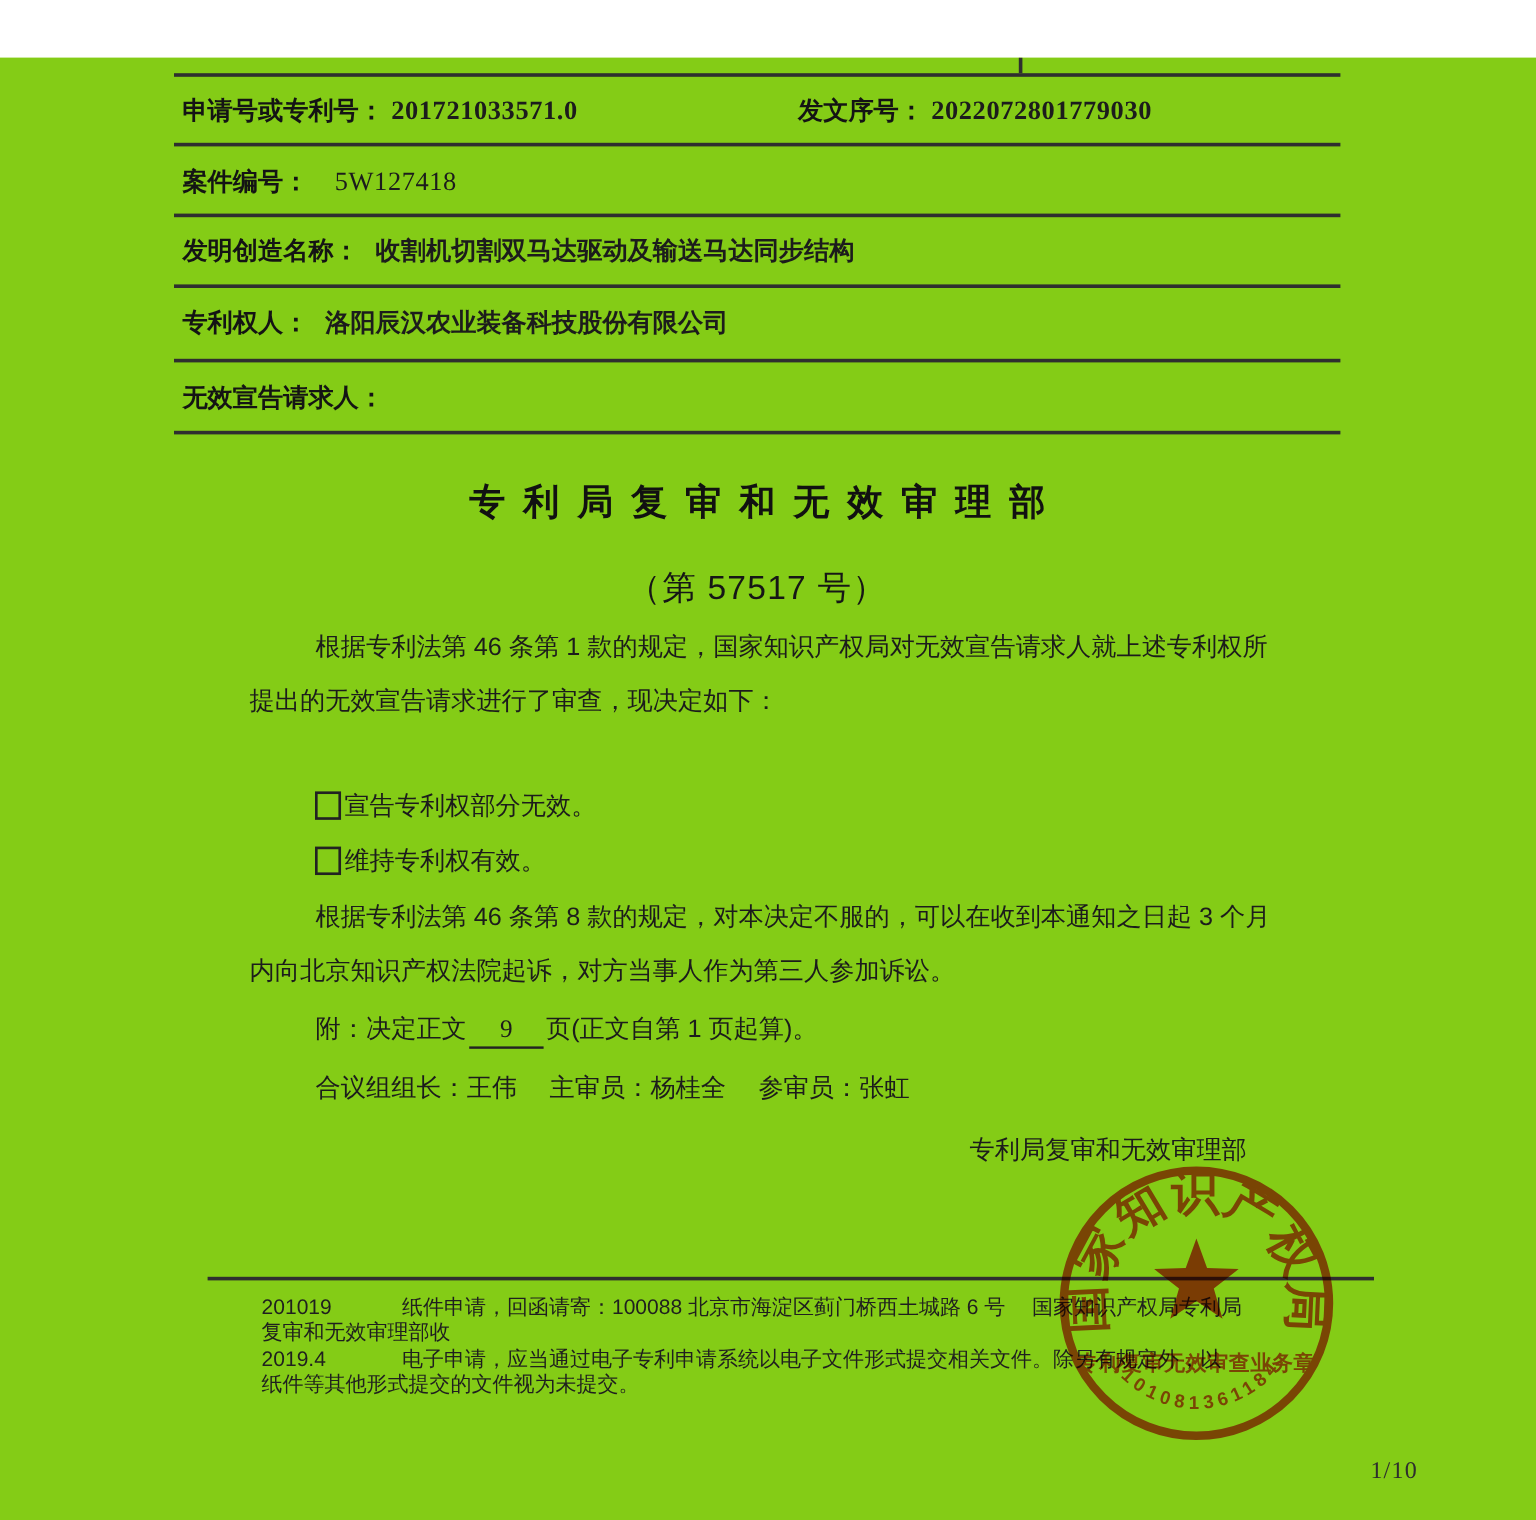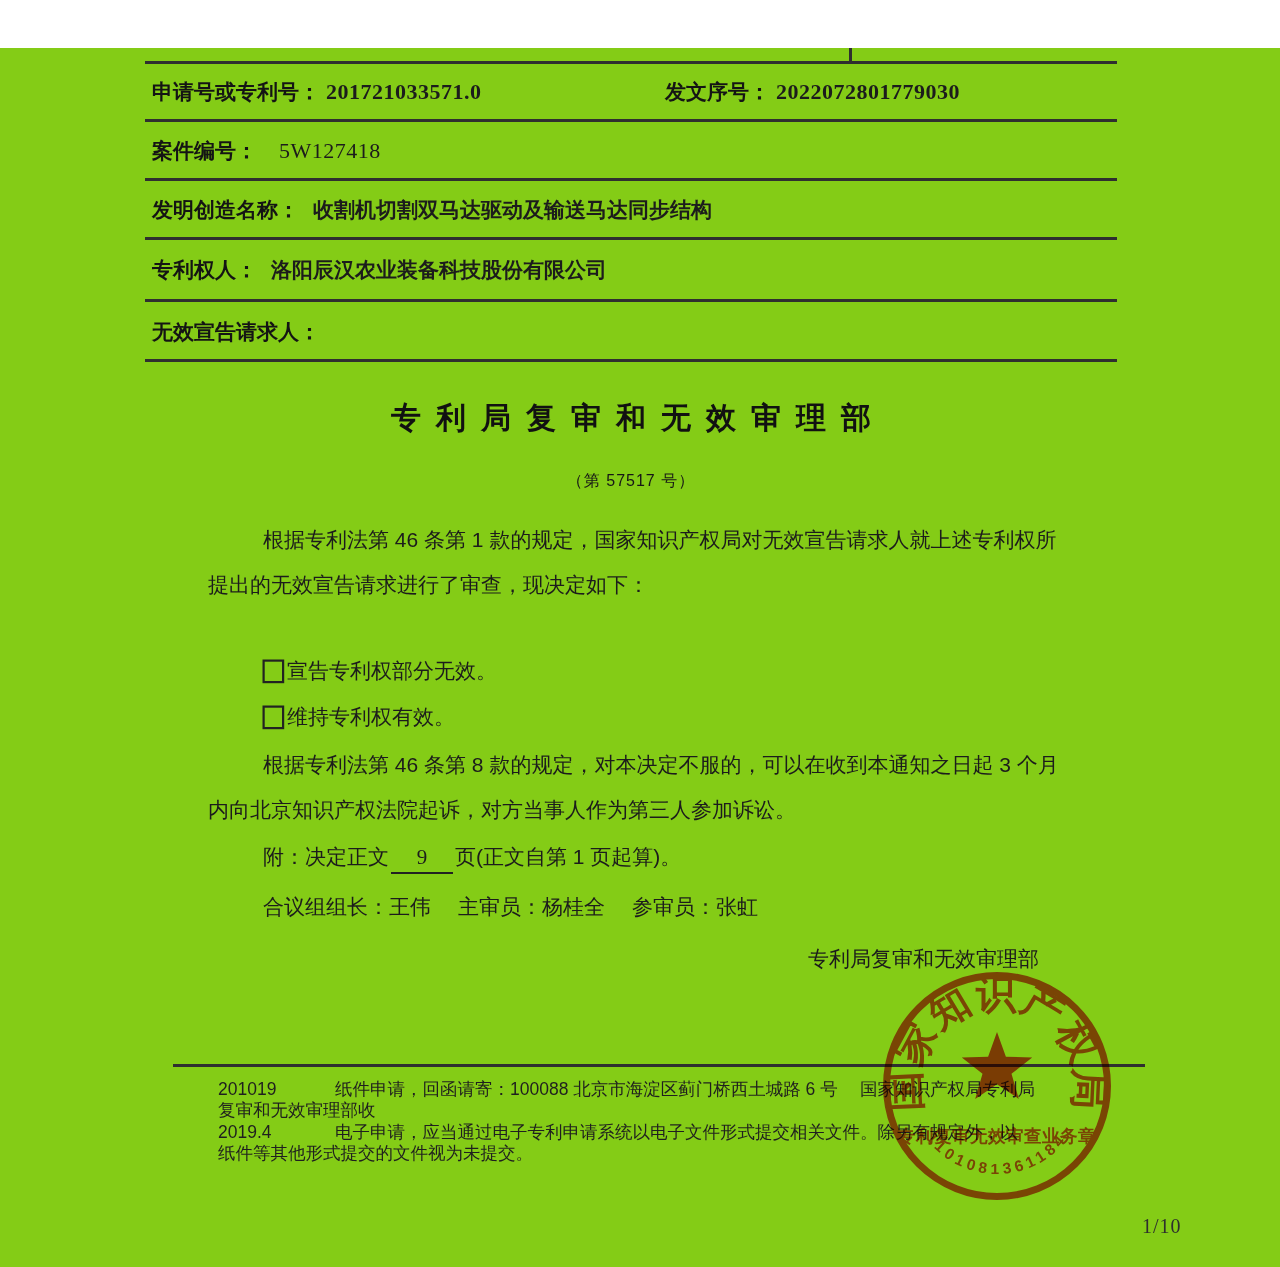--- a/index.html
+++ b/index.html
@@ -14,21 +14,21 @@
   }
   .rule{position:absolute;height:3px;background:#2f2f2f;}
   .vtick{position:absolute;width:3px;background:#2f2f2f;}
   .hrow{position:absolute;white-space:nowrap;font-size:21px;line-height:26px;}
   .flabel{font-weight:bold;color:#141414;}
   .fvalue-num{font-family:"Liberation Serif","DejaVu Serif",serif;font-weight:bold;font-size:22px;margin-left:6px;letter-spacing:.5px;}
   .fvalue-case{font-family:"Liberation Serif","DejaVu Serif",serif;font-size:22px;margin-left:22px;letter-spacing:.5px;}
   .fvalue-cn{margin-left:14px;font-weight:bold;}
   .title-wrap{position:absolute;left:145px;width:972px;text-align:center;}
   .doc-title{font-size:30px;font-weight:bold;letter-spacing:15px;text-indent:15px;color:#111;}
-  .doc-number{font-size:16px;color:#161616;letter-spacing:1px;}
+  .doc-number{font-size:28px;color:#161616;letter-spacing:1px;}
   .bline{position:absolute;white-space:nowrap;font-size:21px;line-height:30px;color:#1c1c1c;}
   .cbrow{position:absolute;display:flex;align-items:center;gap:2px;font-size:21px;white-space:nowrap;}
   .cbox{flex:0 0 auto;display:block;}
   .u-pages{display:inline-block;width:62px;text-align:center;border-bottom:2px solid #222;margin:0 2px;font-family:"Liberation Serif","DejaVu Serif",serif;font-size:21px;}
   .panel-seg{margin-right:27px;}
   .footer-line{position:absolute;white-space:nowrap;font-size:17.5px;line-height:21px;color:#1f1f1f;}
   .fcode{display:inline-block;width:117px;}
   .pagenum{position:absolute;font-family:"Liberation Serif","DejaVu Serif",serif;font-size:20px;color:#2e2e2e;letter-spacing:1px;}
   .seal{position:absolute;left:855px;top:895px;mix-blend-mode:multiply;opacity:.93;}
 </style>

